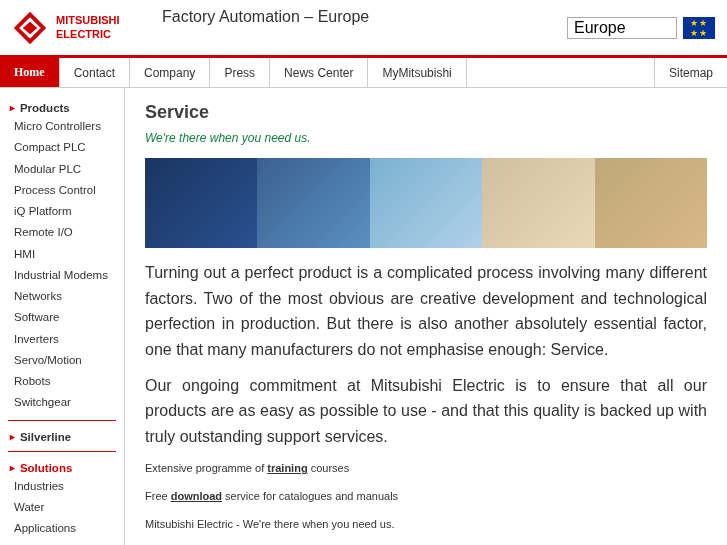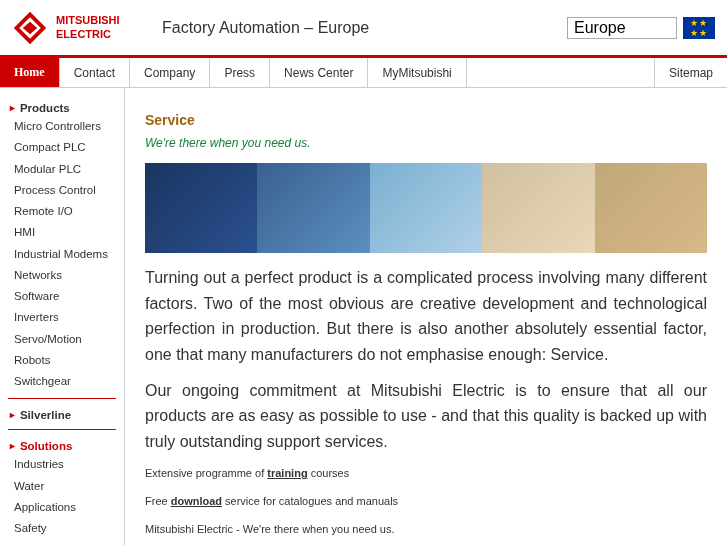--- a/index.html
+++ b/index.html
@@ -1,21 +1,20 @@
 <!DOCTYPE html>
 <html><head>
   <meta charset="utf-8">
   <style>
     * { margin: 0; padding: 0; box-sizing: border-box; }
     body { font-family: Arial, sans-serif; font-size: 12px; color: #333; background: #fff; width: 727px; }
 
     
     #header {
       display: flex;
-      align-items: center;
       padding: 8px 12px;
       border-bottom: 3px solid #cc0000;
       height: 58px;
     }
     #logo-area {
       display: flex;
       align-items: center;
       gap: 8px;
       min-width: 130px;
     }
@@ -132,25 +131,24 @@
     .sidebar-section-header.red {
       color: #cc0000;
     }
 
     
     #content {
       flex: 1;
       padding: 14px 20px;
     }
     #content h1 {
-      font-size: 14px;
-      font-weight: bold;
-      color: #a16207;
+      font-size: 18px;
+      font-weight: bold;
+      color: #404040;
       margin-bottom: 6px;
-      margin-top: 10px;
     }
     #content .subtitle {
       color: #15803d;
       margin-bottom: 10px;
       font-style: italic;
       font-size: 12px;
     }
     #service-image {
       width: 100%;
       height: 90px;
@@ -236,20 +234,21 @@
   <div id="sidebar">
 
     <div class="sidebar-section-header">
       <span class="sidebar-arrow">►</span>
       <span>Products</span>
     </div>
     <div class="sidebar-item">Micro Controllers</div>
     <div class="sidebar-item">Compact PLC</div>
     <div class="sidebar-item">Modular PLC</div>
     <div class="sidebar-item">Process Control</div>
+    <div class="sidebar-item">iQ Platform</div>
     <div class="sidebar-item">Remote I/O</div>
     <div class="sidebar-item">HMI</div>
     <div class="sidebar-item">Industrial Modems</div>
     <div class="sidebar-item">Networks</div>
     <div class="sidebar-item">Software</div>
     <div class="sidebar-item">Inverters</div>
     <div class="sidebar-item">Servo/Motion</div>
     <div class="sidebar-item">Robots</div>
     <div class="sidebar-item">Switchgear</div>
 

